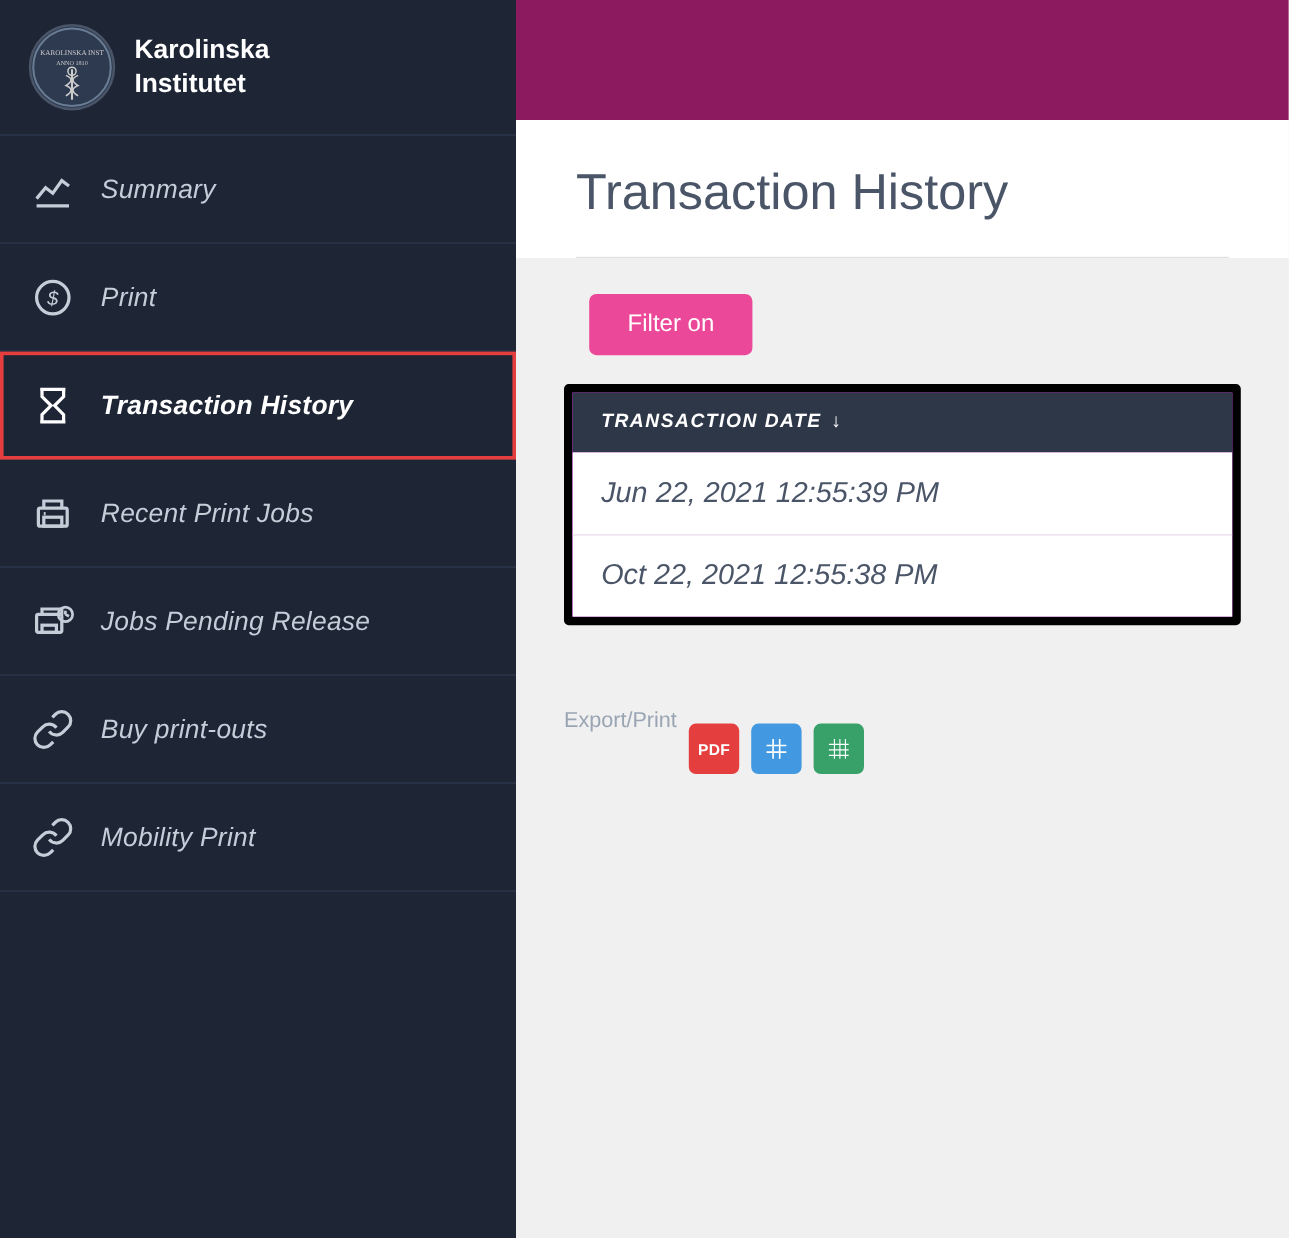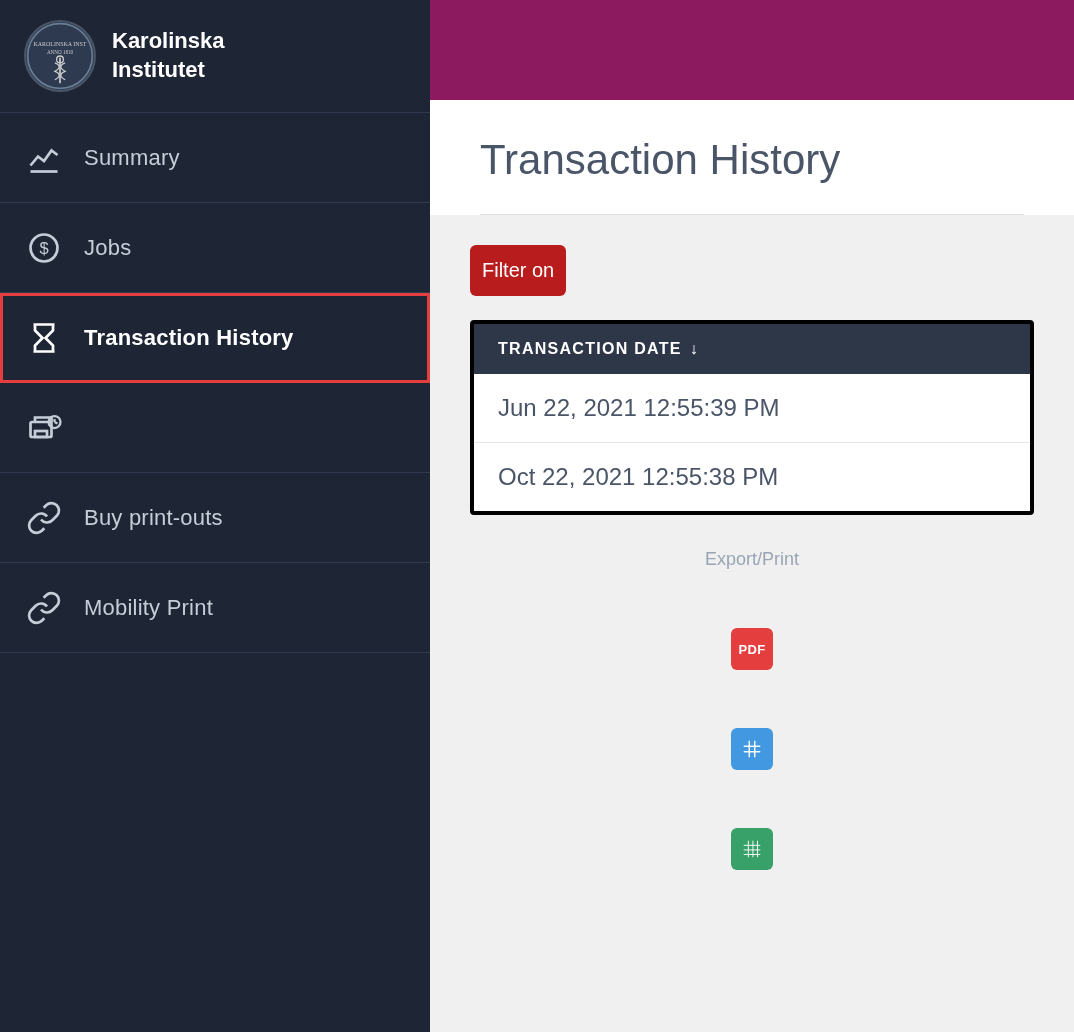--- a/index.html
+++ b/index.html
@@ -54,20 +54,21 @@
     .nav-item {
       display: flex;
       align-items: center;
       padding: 0 24px;
       height: 90px;
       border-bottom: 1px solid #2e3a50;
       cursor: pointer;
       color: #c5cdd8;
       text-decoration: none;
       position: relative;
+      font-style: italic;
     }
 
     .nav-item.active {
       background: #1e2535;
       color: white;
       font-weight: 700;
       outline: 3px solid #e53e3e;
       outline-offset: -3px;
       z-index: 1;
     }
@@ -117,37 +118,39 @@
     .page-title {
       font-size: 42px;
       font-weight: 400;
       color: #4a5568;
       margin-bottom: 0;
       padding-bottom: 30px;
       border-bottom: 1px solid #e0e0e0;
     }
 
     .filter-btn {
-      background: #b91c1c;
+      background: #ec4899;
       color: white;
       border: none;
-      padding: 14px 12px;
+      padding: 14px 32px;
       font-size: 20px;
       border-radius: 6px;
       cursor: pointer;
       margin-bottom: 24px;
       display: inline-block;
+      margin-left: 21px;
     }
 
     .table-container {
       background: #d946ef;
       border-radius: 4px;
       overflow: hidden;
-      border: 4px solid #000000;
+      border: 7px solid #000000;
       margin-bottom: 24px;
+      font-style: italic;
     }
 
     .table-header {
       background: #2d3748;
       color: white;
       padding: 16px 24px;
       font-size: 16px;
       font-weight: 700;
       letter-spacing: 0.08em;
       display: flex;
@@ -170,21 +173,20 @@
 
     .table-row:last-child {
       border-bottom: none;
     }
 
     .export-section {
       display: flex;
       align-items: center;
       gap: 10px;
       padding: 10px 0;
-      flex-direction: column;
     }
 
     .export-label {
       font-size: 18px;
       color: #9aa5b4;
     }
 
     .export-btn {
       width: 42px;
       height: 42px;
@@ -239,44 +241,56 @@
     <span class="nav-label">Summary</span>
   </div>
 
   <div class="nav-item">
     <div class="nav-icon">
       <svg viewBox="0 0 24 24" xmlns="http://www.w3.org/2000/svg">
         <circle cx="12" cy="12" r="9"></circle>
         <text x="12" y="16" text-anchor="middle" font-size="11" fill="#c5cdd8" font-family="Arial" stroke="none">$</text>
       </svg>
     </div>
-    <span class="nav-label">Jobs</span>
+    <span class="nav-label">Print</span>
   </div>
 
   <div class="nav-item active">
     <div class="nav-icon">
       <svg viewBox="0 0 24 24" xmlns="http://www.w3.org/2000/svg" stroke="white">
         <path d="M5 3h14M5 21h14M6 3v4l5 5-5 5v4M18 3v4l-5 5 5 5v4"></path>
       </svg>
     </div>
     <span class="nav-label">Transaction History</span>
   </div>
 
+  <div class="nav-item">
+    <div class="nav-icon">
+      <svg viewBox="0 0 24 24" xmlns="http://www.w3.org/2000/svg">
+        <rect x="4" y="9" width="16" height="10" rx="1"></rect>
+        <path d="M7 9V5h10v4"></path>
+        <rect x="7" y="14" width="10" height="5"></rect>
+        <line x1="7" y1="12" x2="8" y2="12"></line>
+      </svg>
+    </div>
+    <span class="nav-label">Recent Print Jobs</span>
+  </div>
 
   <div class="nav-item">
     <div class="nav-icon">
       <svg viewBox="0 0 24 24" xmlns="http://www.w3.org/2000/svg">
         <rect x="3" y="8" width="14" height="10" rx="1"></rect>
         <path d="M6 8V5h11v3"></path>
         <circle cx="19" cy="8" r="4" stroke-width="1.5"></circle>
         <line x1="19" y1="6" x2="19" y2="8" stroke-width="1.5"></line>
         <line x1="19" y1="8" x2="21" y2="9" stroke-width="1.5"></line>
         <rect x="6" y="14" width="8" height="4"></rect>
       </svg>
     </div>
+    <span class="nav-label">Jobs Pending Release</span>
   </div>
 
 
 
   <div class="nav-item">
     <div class="nav-icon">
       <svg viewBox="0 0 24 24" xmlns="http://www.w3.org/2000/svg">
         <path d="M10 13a5 5 0 007.54.54l3-3a5 5 0 00-7.07-7.07l-1.72 1.71"></path>
         <path d="M14 11a5 5 0 00-7.54-.54l-3 3a5 5 0 007.07 7.07l1.71-1.71"></path>
       </svg>

